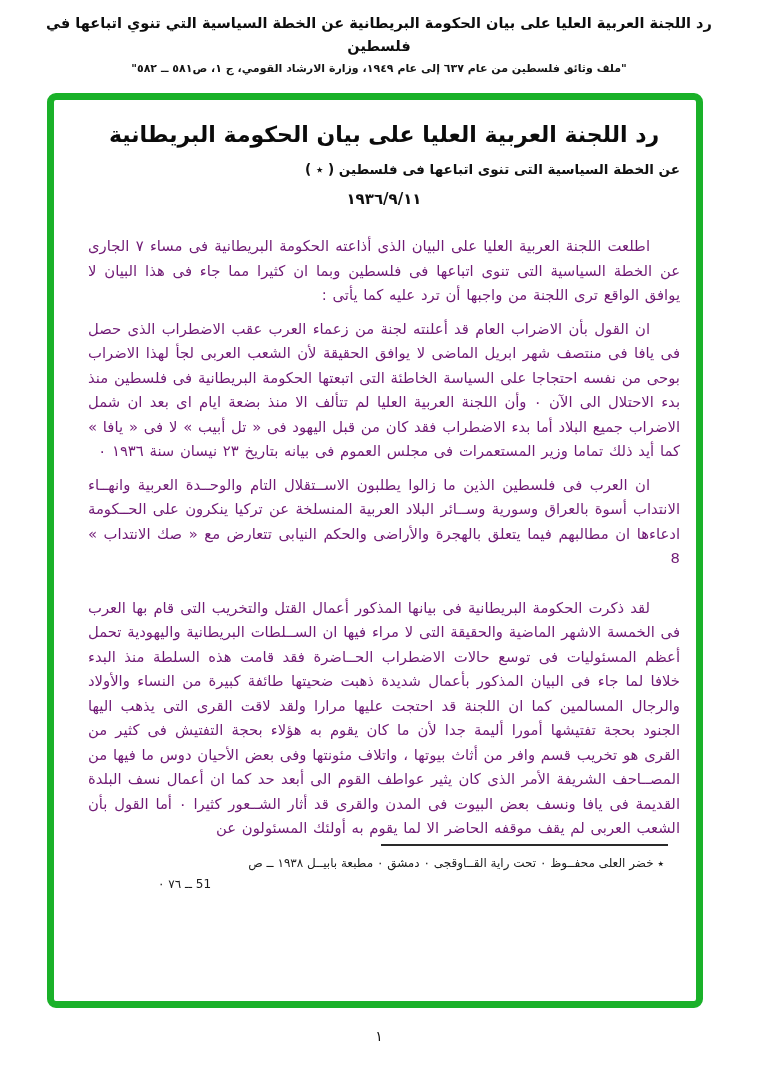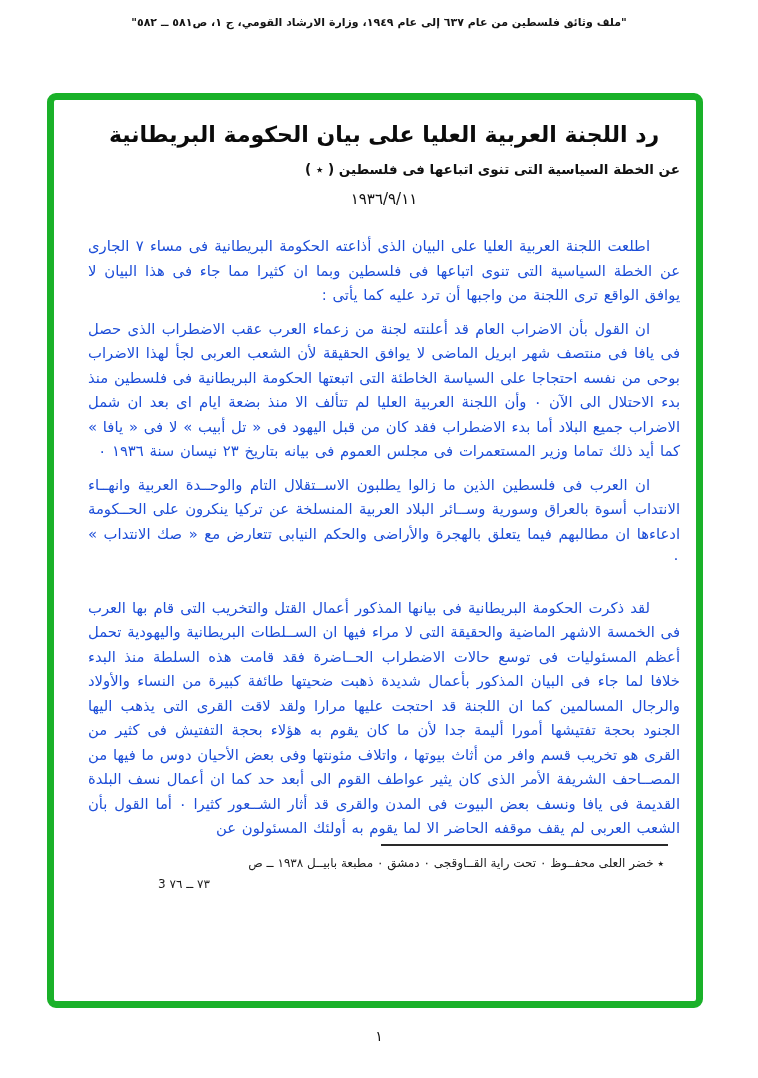--- a/index.html
+++ b/index.html
@@ -52,34 +52,34 @@
   }
   .doc-subtitle {
     font-size: 13.5px;
     font-weight: bold;
     margin-top: 14px;
     color: #101010;
   }
   .doc-date {
     text-align: center;
     font-size: 15px;
-    font-weight: normal;
+    font-weight: bold;
     margin-top: 13px;
     color: #101010;
   }
   .doc-body {
     margin-top: 26px;
   }
   .body-par {
     font-size: 14.8px;
     line-height: 24.5px;
     text-align: justify;
     text-indent: 30px;
     margin-bottom: 9px;
-    color: #1d4ed8;
+    color: #701a75;
     word-spacing: 1px;
   }
   .body-par:last-of-type { margin-bottom: 0; margin-top: 25px; }
   .fn-sep {
     width: 287px;
     height: 0;
     border-top: 2px solid #2a2a2a;
     margin: 3px 12px 7px auto; 
   }
   .fn {
@@ -96,44 +96,45 @@
     font-size: 14px;
     color: #111;
   }
 </style>
 </head>
 <body>
 
 <div class="page">
 
   <header class="top-header" dir="rtl">
+    <div class="h1">رد اللجنة العربية العليا على بيان الحكومة البريطانية عن الخطة السياسية التي تنوي اتباعها في فلسطين</div>
     <div class="h2">"ملف وثائق فلسطين من عام ٦٣٧ إلى عام ١٩٤٩، وزارة الارشاد القومي، ج ١، ص٥٨١ ــ ٥٨٢"</div>
   </header>
 
   <div class="frame" style="border-color: rgb(26, 177, 41); padding-left: 44px;">
     <div class="content">
 
       <h1 class="doc-title">رد اللجنة العربية العليا على بيان الحكومة البريطانية</h1>
 
       <div class="doc-subtitle">عن الخطة السياسية التى تنوى اتباعها فى فلسطين ( ٭ )</div>
 
       <div class="doc-date">١٩٣٦/٩/١١</div>
 
       <div class="doc-body">
         <p class="body-par">اطلعت اللجنة العربية العليا على البيان الذى أذاعته الحكومة البريطانية فى مساء ٧ الجارى عن الخطة السياسية التى تنوى اتباعها فى فلسطين وبما ان كثيرا مما جاء فى هذا البيان لا يوافق الواقع ترى اللجنة من واجبها أن ترد عليه كما يأتى :</p>
         <p class="body-par">ان القول بأن الاضراب العام قد أعلنته لجنة من زعماء العرب عقب الاضطراب الذى حصل فى يافا فى منتصف شهر ابريل الماضى لا يوافق الحقيقة لأن الشعب العربى لجأ لهذا الاضراب بوحى من نفسه احتجاجا على السياسة الخاطئة التى اتبعتها الحكومة البريطانية فى فلسطين منذ بدء الاحتلال الى الآن ٠ وأن اللجنة العربية العليا لم تتألف الا منذ بضعة ايام اى بعد ان شمل الاضراب جميع البلاد أما بدء الاضطراب فقد كان من قبل اليهود فى « تل أبيب » لا فى « يافا » كما أيد ذلك تماما وزير المستعمرات فى مجلس العموم فى بيانه بتاريخ ٢٣ نيسان سنة ١٩٣٦ ٠</p>
-        <p class="body-par">ان العرب فى فلسطين الذين ما زالوا يطلبون الاســتقلال التام والوحــدة العربية وانهــاء الانتداب أسوة بالعراق وسورية وســائر البلاد العربية المنسلخة عن تركيا ينكرون على الحــكومة ادعاءها ان مطالبهم فيما يتعلق بالهجرة والأراضى والحكم النيابى تتعارض مع « صك الانتداب » ٠</p>
+        <p class="body-par">ان العرب فى فلسطين الذين ما زالوا يطلبون الاســتقلال التام والوحــدة العربية وانهــاء الانتداب أسوة بالعراق وسورية وســائر البلاد العربية المنسلخة عن تركيا ينكرون على الحــكومة ادعاءها ان مطالبهم فيما يتعلق بالهجرة والأراضى والحكم النيابى تتعارض مع « صك الانتداب » 8</p>
         <p class="body-par">لقد ذكرت الحكومة البريطانية فى بيانها المذكور أعمال القتل والتخريب التى قام بها العرب فى الخمسة الاشهر الماضية والحقيقة التى لا مراء فيها ان الســلطات البريطانية واليهودية تحمل أعظم المسئوليات فى توسع حالات الاضطراب الحــاضرة فقد قامت هذه السلطة منذ البدء خلافا لما جاء فى البيان المذكور بأعمال شديدة ذهبت ضحيتها طائفة كبيرة من النساء والأولاد والرجال المسالمين كما ان اللجنة قد احتجت عليها مرارا ولقد لاقت القرى التى يذهب اليها الجنود بحجة تفتيشها أمورا أليمة جدا لأن ما كان يقوم به هؤلاء بحجة التفتيش فى كثير من القرى هو تخريب قسم وافر من أثاث بيوتها ، واتلاف مئونتها وفى بعض الأحيان دوس ما فيها من المصــاحف الشريفة الأمر الذى كان يثير عواطف القوم الى أبعد حد كما ان أعمال نسف البلدة القديمة فى يافا ونسف بعض البيوت فى المدن والقرى قد أثار الشــعور كثيرا ٠ أما القول بأن الشعب العربى لم يقف موقفه الحاضر الا لما يقوم به أولئك المسئولون عن</p>
       </div>
 
       <div class="fn-sep"></div>
 
       <div class="fn">
         <div class="fn-l1">٭ خضر العلى محفــوظ ٠ تحت راية القــاوقجى ٠ دمشق ٠ مطبعة بابيــل ١٩٣٨ ــ ص</div>
-        <div class="fn-l2">٧٣ ــ ٧٦ 3</div>
+        <div class="fn-l2">51 ــ ٧٦ ٠</div>
       </div>
 
     </div>
   </div>
 
   <div class="page-number">١</div>
 
 </div>
 
 </body></html>

